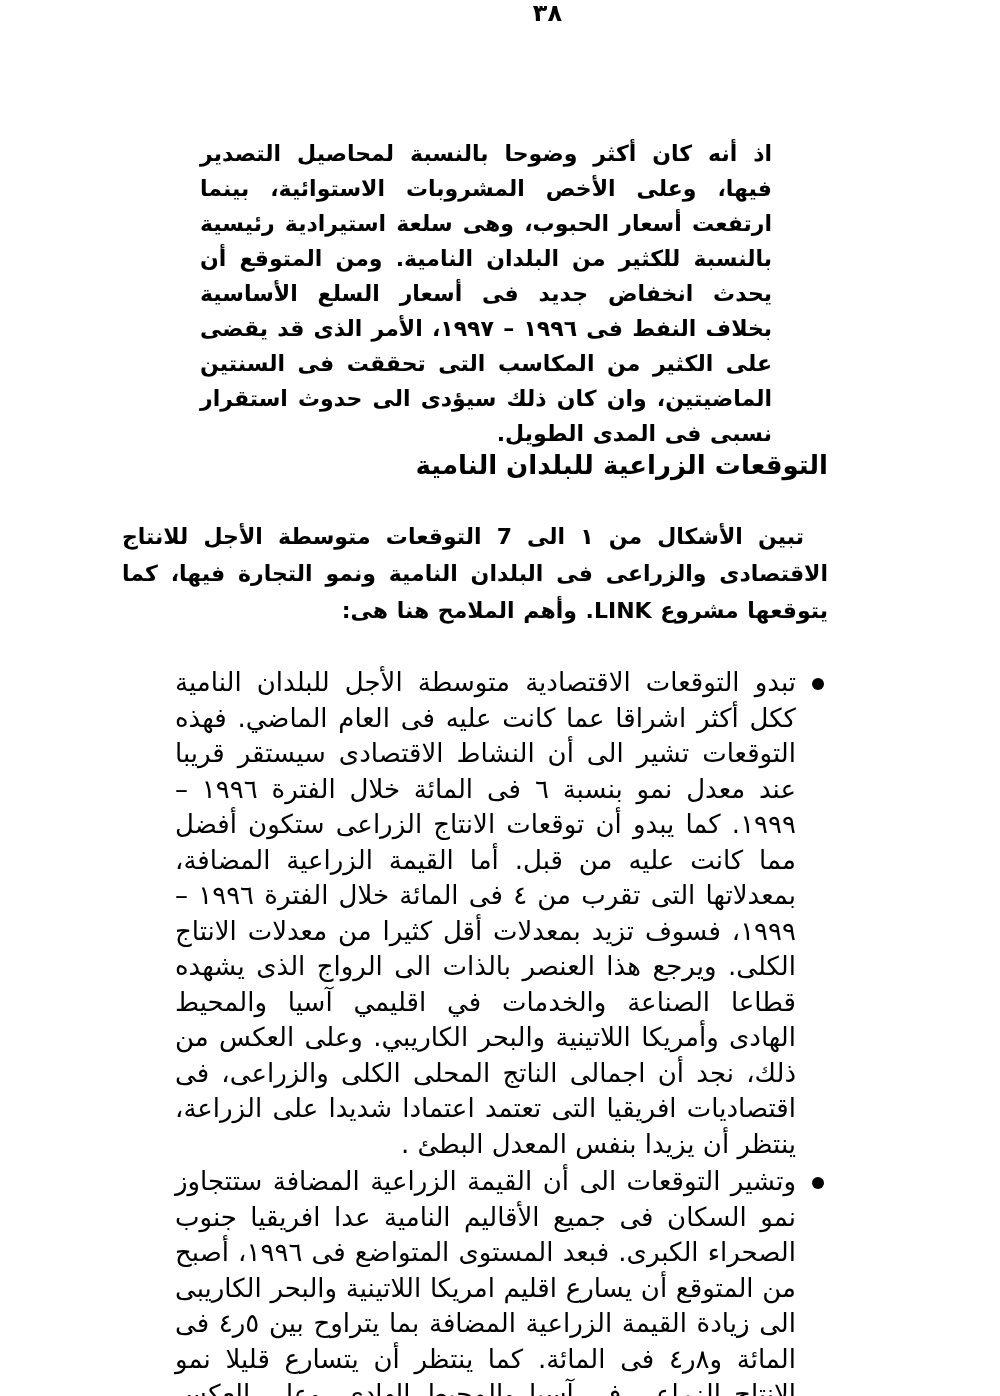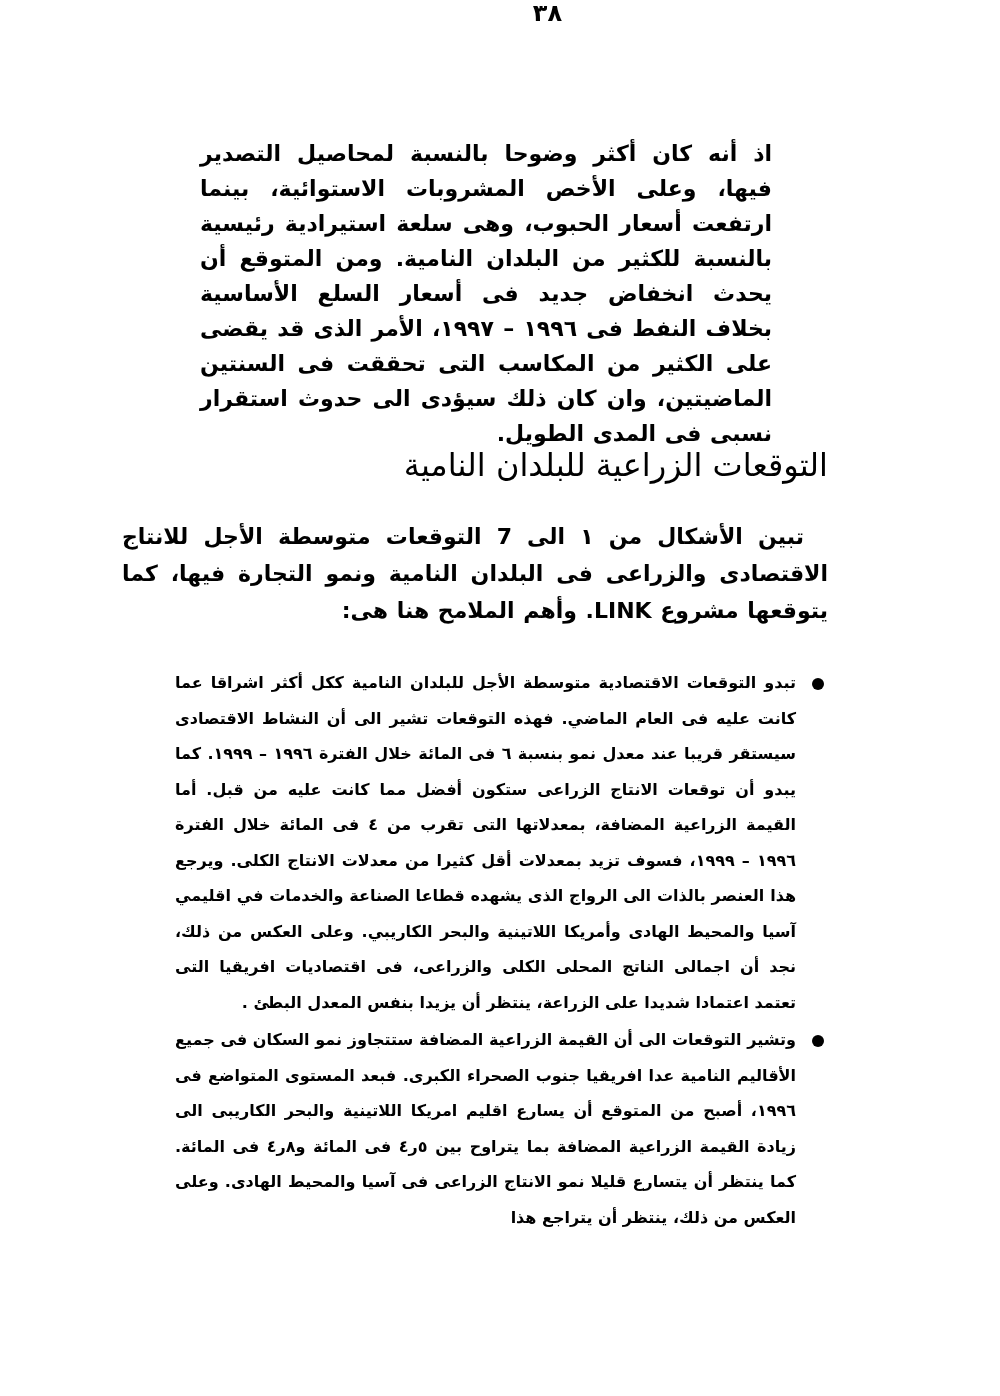--- a/index.html
+++ b/index.html
@@ -42,22 +42,22 @@
       width: 572px;
       line-height: 35px;
     }
     .section-heading {
       position: absolute;
       direction: rtl;
       top: 445px;
       left: 400px;
       width: 428px;
       text-align: right;
-      font-weight: normal;
-      font-size: 32px;
+      font-weight: bold;
+      font-size: 26px;
       line-height: 40px;
     }
     .para-2 {
       top: 518px;
       left: 122px;
       width: 706px;
       line-height: 37px;
       text-indent: 24px;
     }
     .bullet-list {
@@ -68,22 +68,22 @@
       width: 653px;
       margin: 0;
       padding: 0;
       list-style: none;
     }
     .bullet-item {
       position: relative;
       padding-right: 32px;
       text-align: justify;
       text-align-last: right;
-      font-weight: bold;
-      font-size: 16px;
+      font-weight: normal;
+      font-size: 26px;
       line-height: 35.5px;
     }
     .bullet-item + .bullet-item {
       margin-top: 2px;
     }
     .bullet-dot {
       position: absolute;
       right: 4px;
       top: 13px;
       width: 12px;

